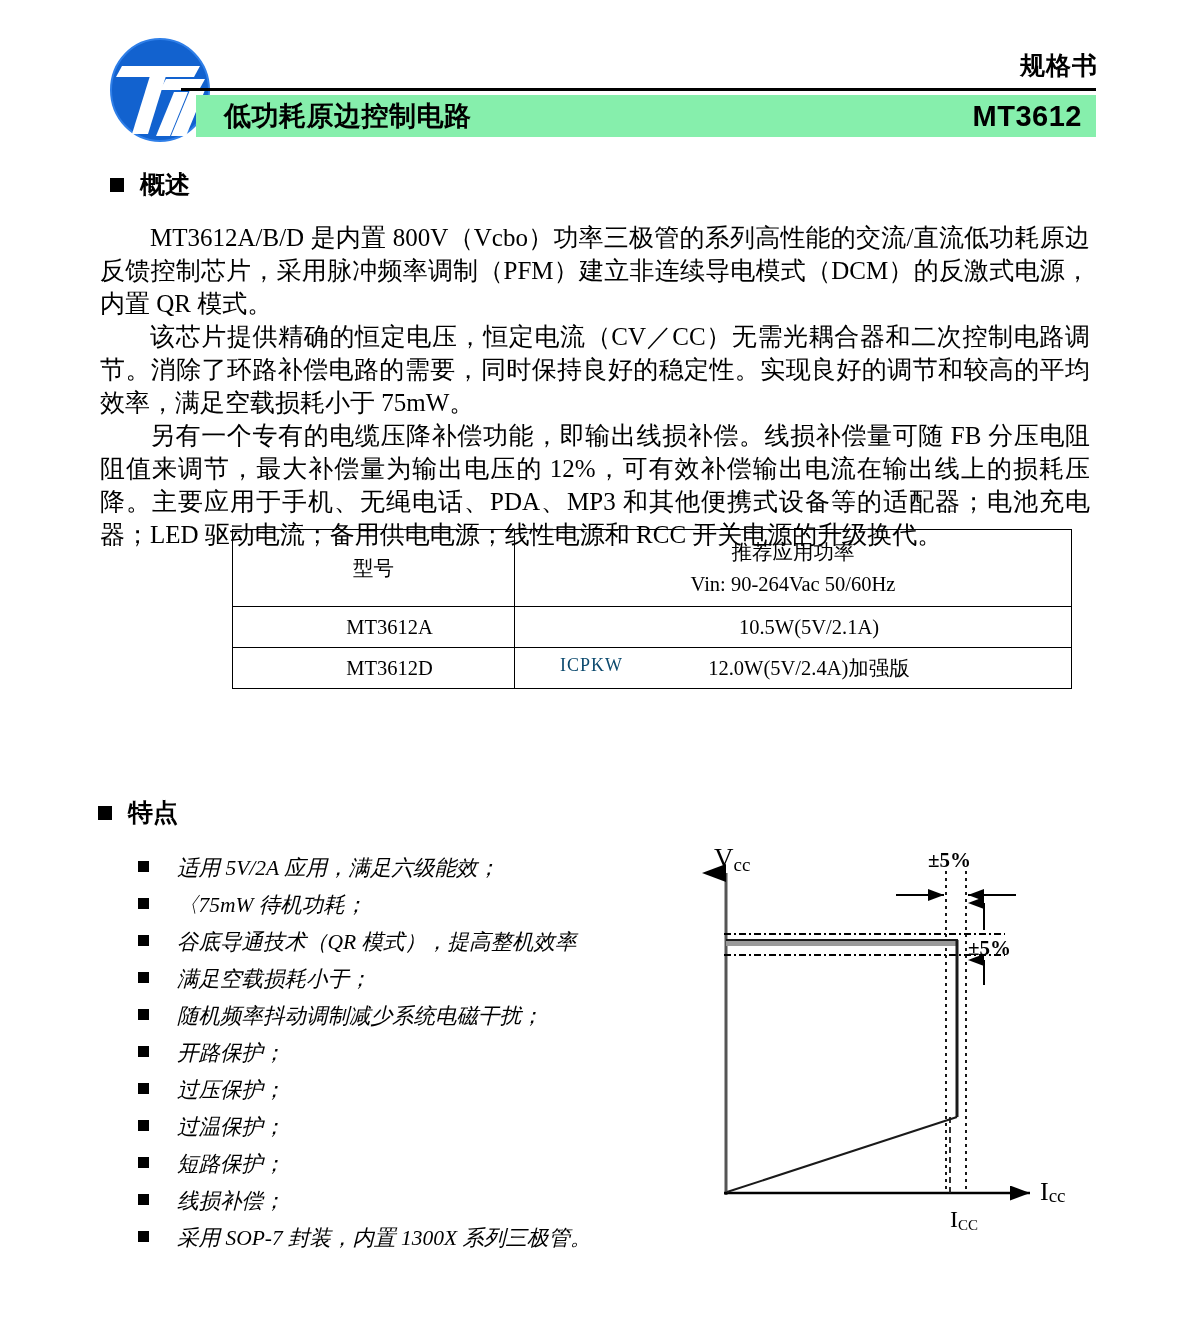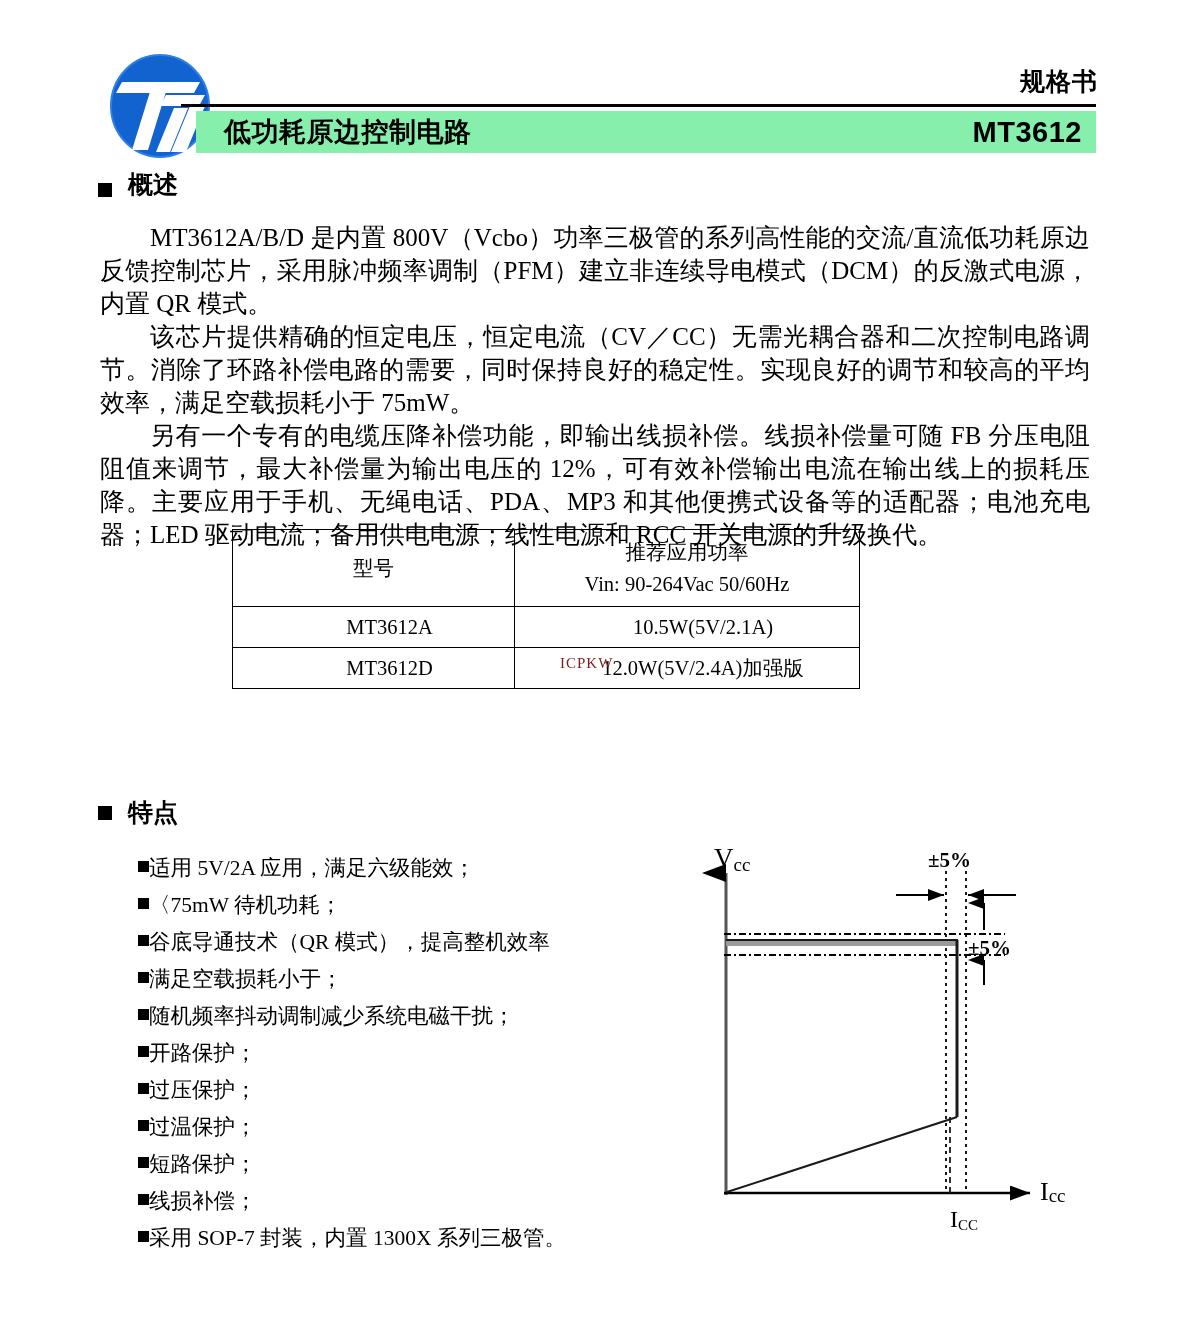--- a/index.html
+++ b/index.html
@@ -12,21 +12,21 @@
     height: 1323px;
     position: relative;
     font-family: "Liberation Serif", "DejaVu Serif", serif;
     color: #000000;
     overflow: hidden;
   }
 
   
   #header {
     position: absolute;
-    left: 0; top: 16px;
+    left: 0; top: 0;
     width: 1190px;
     height: 160px;
   }
   #logo {
     position: absolute;
     left: 108px;
     top: 37px;
     width: 104px;
     height: 106px;
   }
@@ -91,21 +91,21 @@
     font-size: 25px;
     line-height: 1;
     white-space: nowrap;
   }
   .section-heading .sq {
     display: inline-block;
     width: 14px;
     height: 14px;
     background: #000000;
   }
-  #heading-overview { left: 98px; top: 172px; align-items: flex-end; }
+  #heading-overview { left: 110px; top: 172px; }
   #heading-features { left: 98px; top: 800px; }
 
   
   #overview-body {
     position: absolute;
     left: 100px;
     top: 221px;
     width: 990px;
     font-size: 25px;
     line-height: 33px;
@@ -115,21 +115,21 @@
   #overview-body p {
     margin: 0;
     text-indent: 2em;
   }
 
   
   #spec-table {
     position: absolute;
     left: 232px;
     top: 529px;
-    width: 628px;
+    width: 840px;
     border-collapse: collapse;
     table-layout: fixed;
   }
   #spec-table td {
     border: 1px solid #000000;
     text-align: center;
     font-size: 20.5px;
     line-height: 31px;
     padding: 2px 4px;
     vertical-align: middle;
@@ -137,39 +137,41 @@
   #spec-table td.col-model { width: 273px; }
   #spec-table .hdr-cell { height: 72px; }
   #spec-table .hdr-two-line div { line-height: 32px; }
   #spec-table tbody tr.data-row td { height: 36px; padding-left: 36px; }
 
   #table-watermark {
     position: absolute;
     left: 560px;
     top: 655px;
     font-family: "Liberation Serif", serif;
-    font-size: 15px;
-    color: #7f1d1d;
+    font-size: 18px;
+    color: #0c4a6e;
     letter-spacing: 1px;
     pointer-events: none;
   }
 
   
   #features-list {
     position: absolute;
     left: 138px;
     top: 850px;
     width: 540px;
   }
   #features-list .feat {
     display: flex;
     align-items: baseline;
+    gap: 28px;
     font-size: 21.5px;
     line-height: 37px;
     white-space: nowrap;
+    font-style: italic;
   }
   #features-list .feat .sq {
     display: inline-block;
     width: 11px;
     height: 11px;
     background: #000000;
     flex: 0 0 auto;
     position: relative;
     top: -3px;
   }

